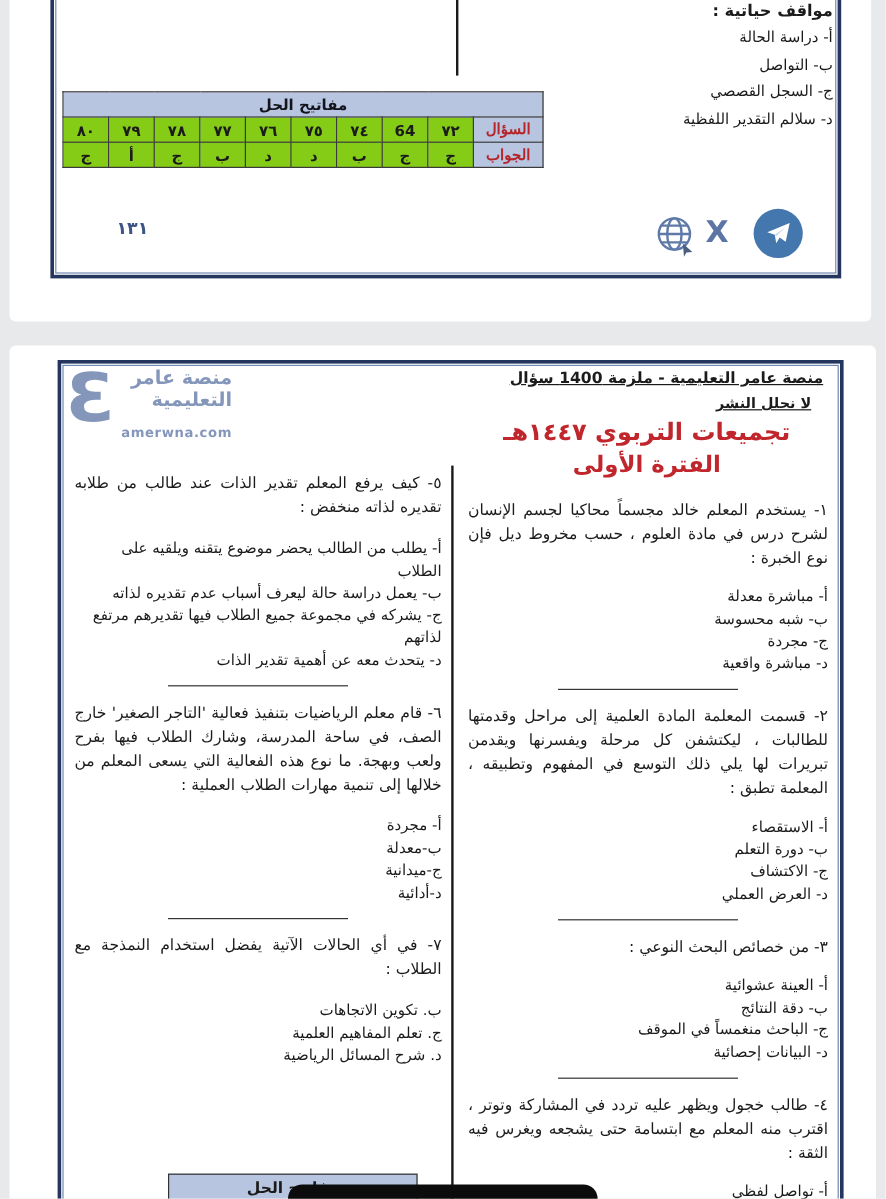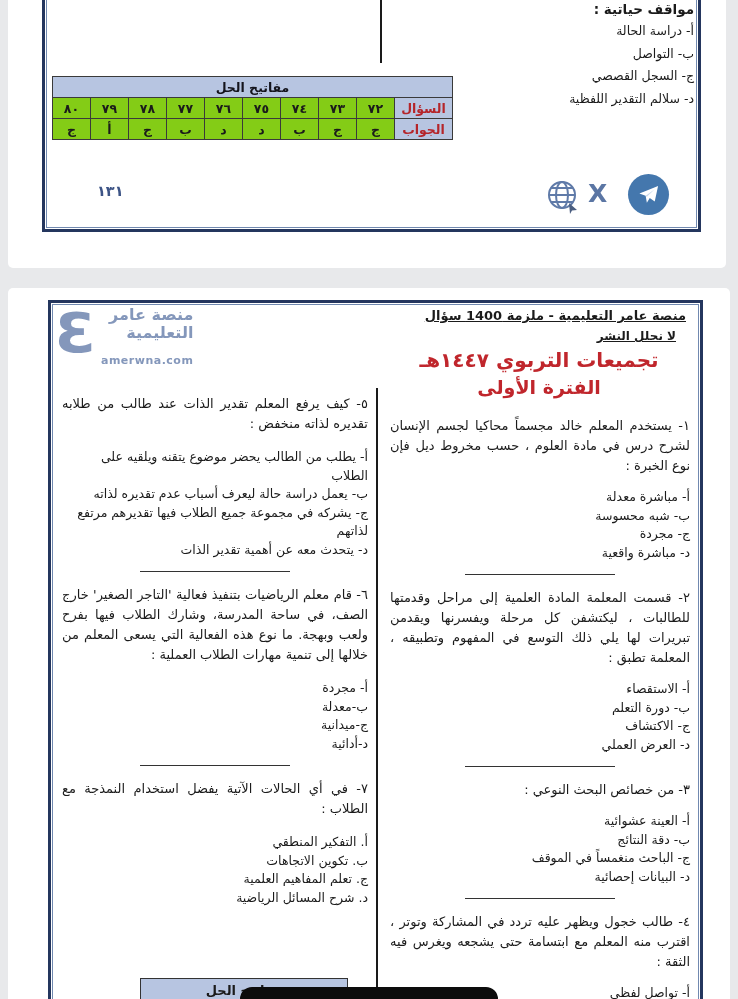--- a/index.html
+++ b/index.html
@@ -21,21 +21,21 @@
   .topic .opt { font-size:12.5px; line-height:22.5px; }
 
   .vline { position:absolute; width:2px; background:#1a1a1a; }
   #vline1 { left:372px; top:0; height:63px; }
   #vline2 { left:368px; top:100px; height:611px; }
 
   .key-table { position:absolute; border-collapse:collapse; direction:rtl; }
   #key-table1 { left:44px; top:76px; }
   .key-table td { border:1.2px solid #3a3a3a; text-align:center; font-weight:bold; font-size:12.5px; height:21px; background:#84cc16; }
   .key-table .title-cell { background:#b7c5e1; color:#14141c; }
-  .key-table .lbl { background:#b7c5e1; color:#b5252a; width:58px; }
+  .key-table .lbl { background:#b7c5e1; color:#b5252a; width:58px;font-family:Liberation Serif, serif; }
   .key-table .val { width:38px; }
 
   .pagenum { position:absolute; left:89px; top:183px; color:#3d5486; font-weight:bold; font-size:14.5px; letter-spacing:2px; }
 
   .social { position:absolute; left:534px; top:172px; width:140px; height:46px; }
   .globe { position:absolute; left:3px; top:7px; }
   .x-logo { position:absolute; left:46px; top:7px; font-size:25px; font-weight:800; color:#5b76a4; }
   .tg { position:absolute; left:86px; top:2px; width:41px; height:41px; background:#4477ad; border-radius:50%; display:flex; align-items:center; justify-content:center; }
 
   
@@ -91,21 +91,21 @@
 
   <table class="key-table" id="key-table1">
     <tbody>
       <tr>
         <td class="title-cell" colspan="10">مفاتيح الحل</td>
       </tr>
       <tr>
         <td class="lbl">السؤال</td>
 
       <td class="val">٧٢</td>
-          <td class="val">٧٣</td>
+          <td class="val">64</td>
           <td class="val">٧٤</td>
           <td class="val">٧٥</td>
           <td class="val">٧٦</td>
           <td class="val">٧٧</td>
           <td class="val">٧٨</td>
           <td class="val">٧٩</td>
           <td class="val">٨٠</td>
         </tr>
       <tr>
         <td class="lbl">الجواب</td>
@@ -236,21 +236,20 @@
           <div class="opt">ب-معدلة</div>
           <div class="opt">ج-ميدانية</div>
           <div class="opt">د-أدائية</div>
         </div>
         <div class="q-sep"></div>
       </div>
 
       <div class="q">
         <div class="q-stem">٧- في أي الحالات الآتية يفضل استخدام النمذجة مع الطلاب :</div>
         <div class="q-opts">
-          <div class="opt">أ. التفكير المنطقي</div>
           <div class="opt">ب. تكوين الاتجاهات</div>
           <div class="opt">ج. تعلم المفاهيم العلمية</div>
           <div class="opt">د. شرح المسائل الرياضية</div>
         </div>
 
       </div>
     </div>
 
   <div class="footer-key">مفاتيح الحل</div>
 </div>

